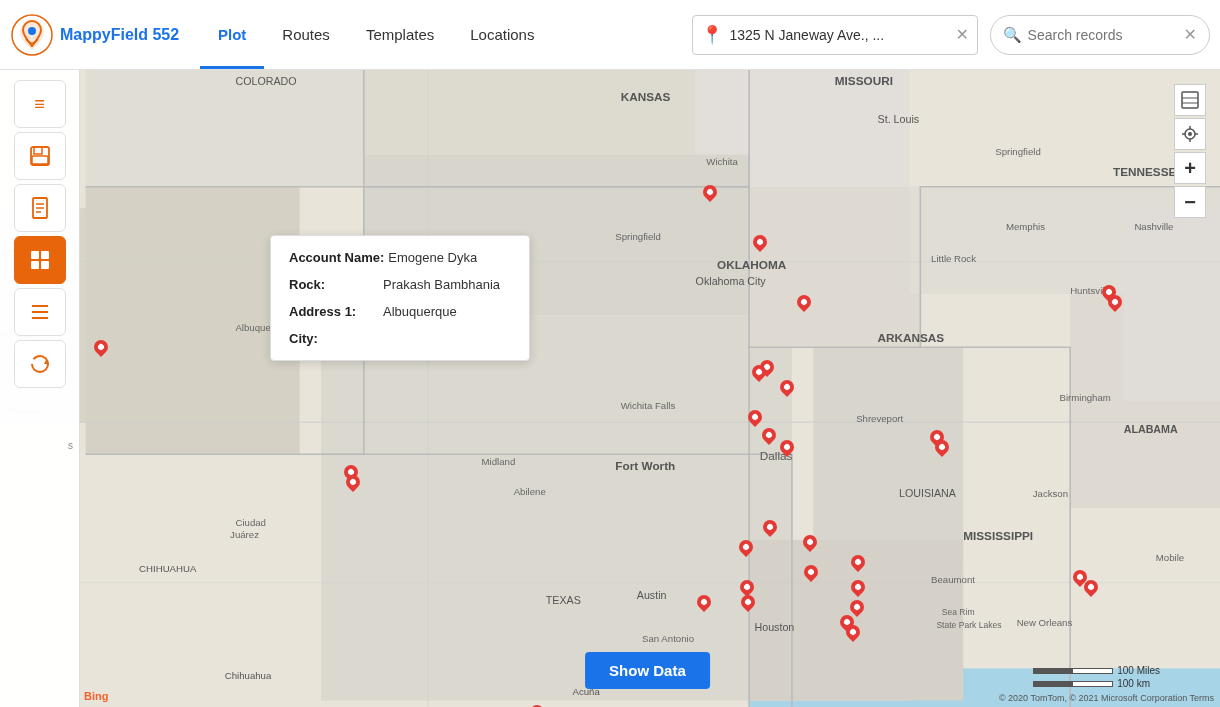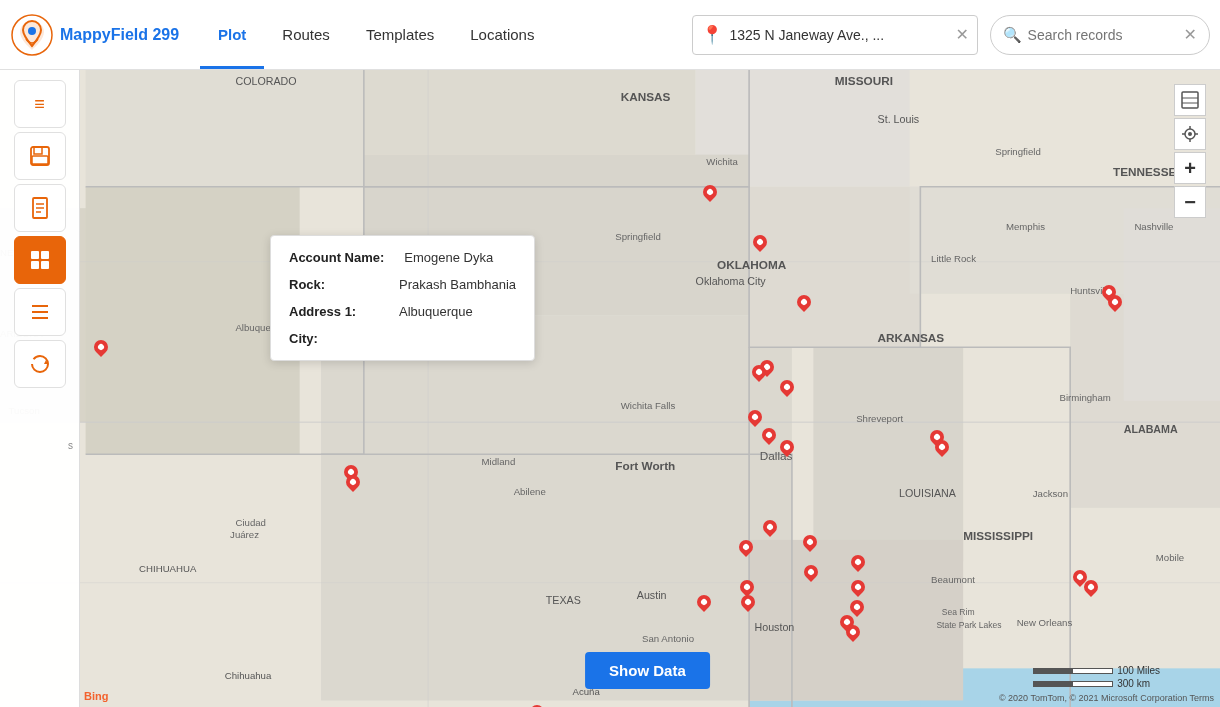--- a/index.html
+++ b/index.html
@@ -196,21 +196,21 @@
     .tooltip-label {
       font-weight: 700;
       font-size: 13px;
       min-width: 90px;
       color: #222;
     }
 
     .tooltip-value {
       font-size: 13px;
       color: #333;
-      margin-left: 20px;
+      margin-left: 4px;
     }
 
     
     .map-pin {
       position: absolute;
       width: 14px;
       height: 14px;
       border-radius: 50% 50% 50% 0;
       background: #e53935;
       transform: rotate(-45deg);
@@ -320,21 +320,21 @@
 <div id="header">
 
   <div id="logo-area">
     <svg id="logo-icon" viewBox="0 0 44 44" fill="none">
       <circle cx="22" cy="22" r="20" fill="white" stroke="#e8650a" stroke-width="1.5"></circle>
       <path d="M22 8 C14 8 10 14 10 19 C10 26 18 33 22 37 C26 33 34 26 34 19 C34 14 30 8 22 8Z" fill="#e8650a" opacity="0.15"></path>
       <path d="M22 8 C17 8 13 12 13 17 C13 22 17 27 22 33 C27 27 31 22 31 17 C31 12 27 8 22 8Z" fill="none" stroke="#e8650a" stroke-width="2"></path>
       <circle cx="22" cy="18" r="4" fill="#1a73e8"></circle>
       <path d="M16 26 Q22 34 28 26" stroke="#e8650a" stroke-width="1.5" fill="none"></path>
     </svg>
-    <span id="logo-text">MappyField 299</span>
+    <span id="logo-text">MappyField 552</span>
   </div>
 
   <nav id="nav">
     <div class="nav-item active">Plot</div>
     <div class="nav-item">Routes</div>
     <div class="nav-item">Templates</div>
     <div class="nav-item">Locations</div>
   </nav>
 
   <div id="location-bar">
@@ -573,21 +573,21 @@
     <div class="map-ctrl-btn" title="Zoom out" style="font-size:20px;font-weight:bold;color:#333;">−</div>
   </div>
 
   <div id="scale-bar">
     <div style="display:flex;align-items:center;gap:4px;">
       <div style="width:80px;height:6px;background:linear-gradient(to right,#555 50%,#fff 50%);border:1px solid #555;"></div>
       <span>100 Miles</span>
     </div>
     <div style="display:flex;align-items:center;gap:4px;margin-top:2px;">
       <div style="width:80px;height:6px;background:linear-gradient(to right,#555 50%,#fff 50%);border:1px solid #555;"></div>
-      <span>300 km</span>
+      <span>100 km</span>
     </div>
   </div>
 
   <div id="bing-label">
     <svg width="30" height="14" viewBox="0 0 30 14">
         <text x="0" y="11" font-size="11" fill="#f3622d" font-weight="bold">Bing</text>
       </svg>
   </div>
 
   <div id="map-attr">© 2020 TomTom, © 2021 Microsoft Corporation  Terms</div>

